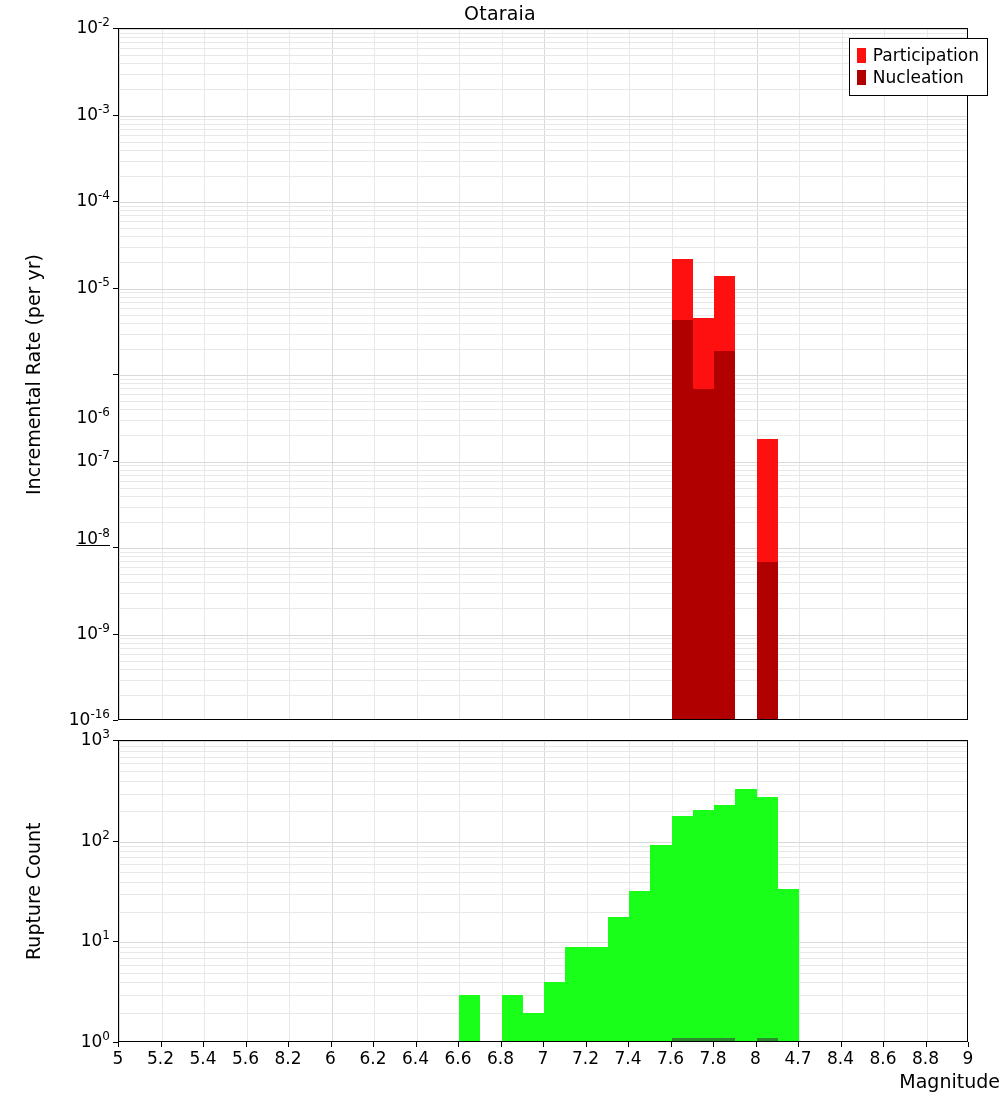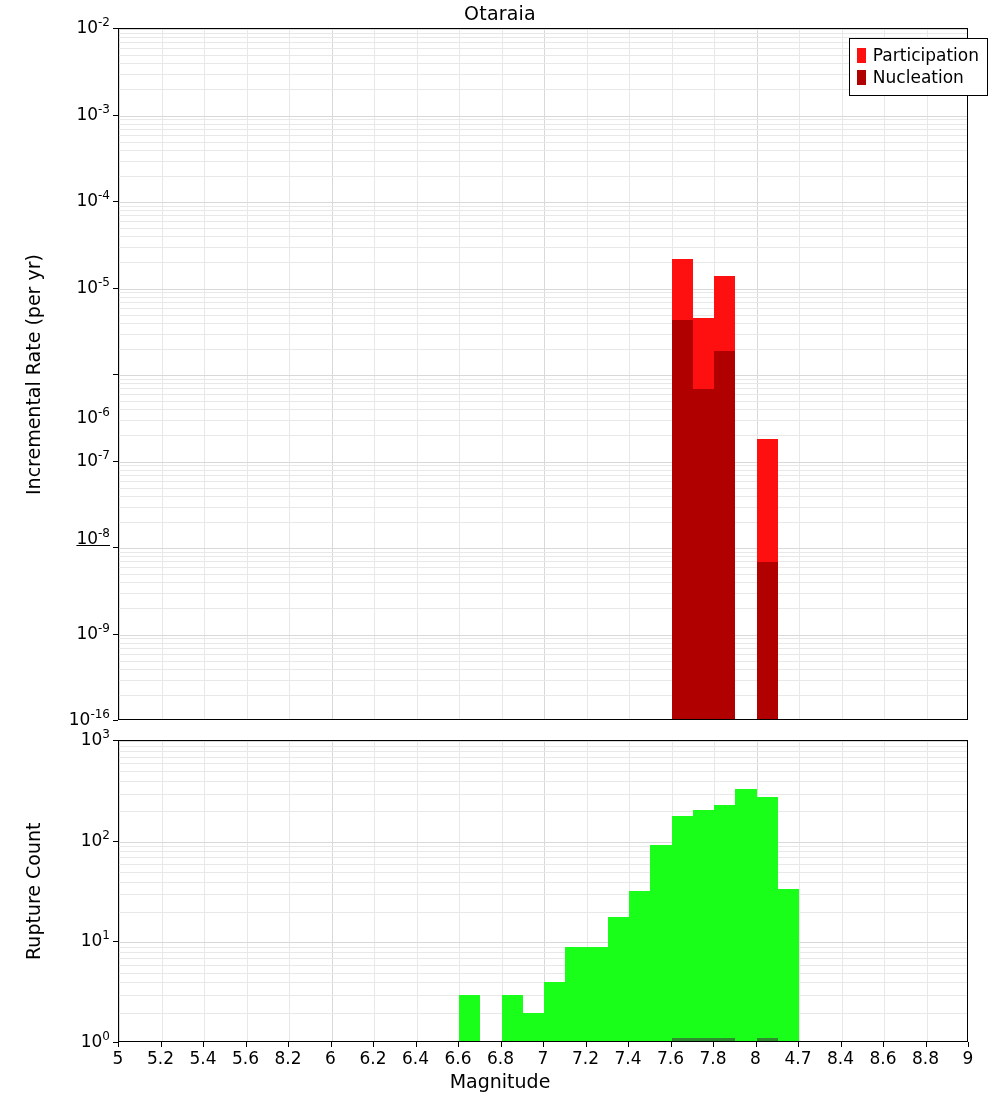--- a/index.html
+++ b/index.html
@@ -26,21 +26,21 @@
     white-space:nowrap;
   }
   #ylabel-bottom{
     position:absolute;
     transform:rotate(-90deg);
     transform-origin:left top;
     font-size:19px;
     white-space:nowrap;
   }
   #xlabel{
-    position:absolute;left:0;top:1070px;width:1000px;text-align:center;
+    position:absolute;left:0;top:1070px;width:1000px;text-align:right;
     font-size:19px;
   }
 
   
   .panel{
     position:absolute;
     background:#ffffff;
     border:1px solid #000;
     box-sizing:border-box;
     overflow:hidden;

